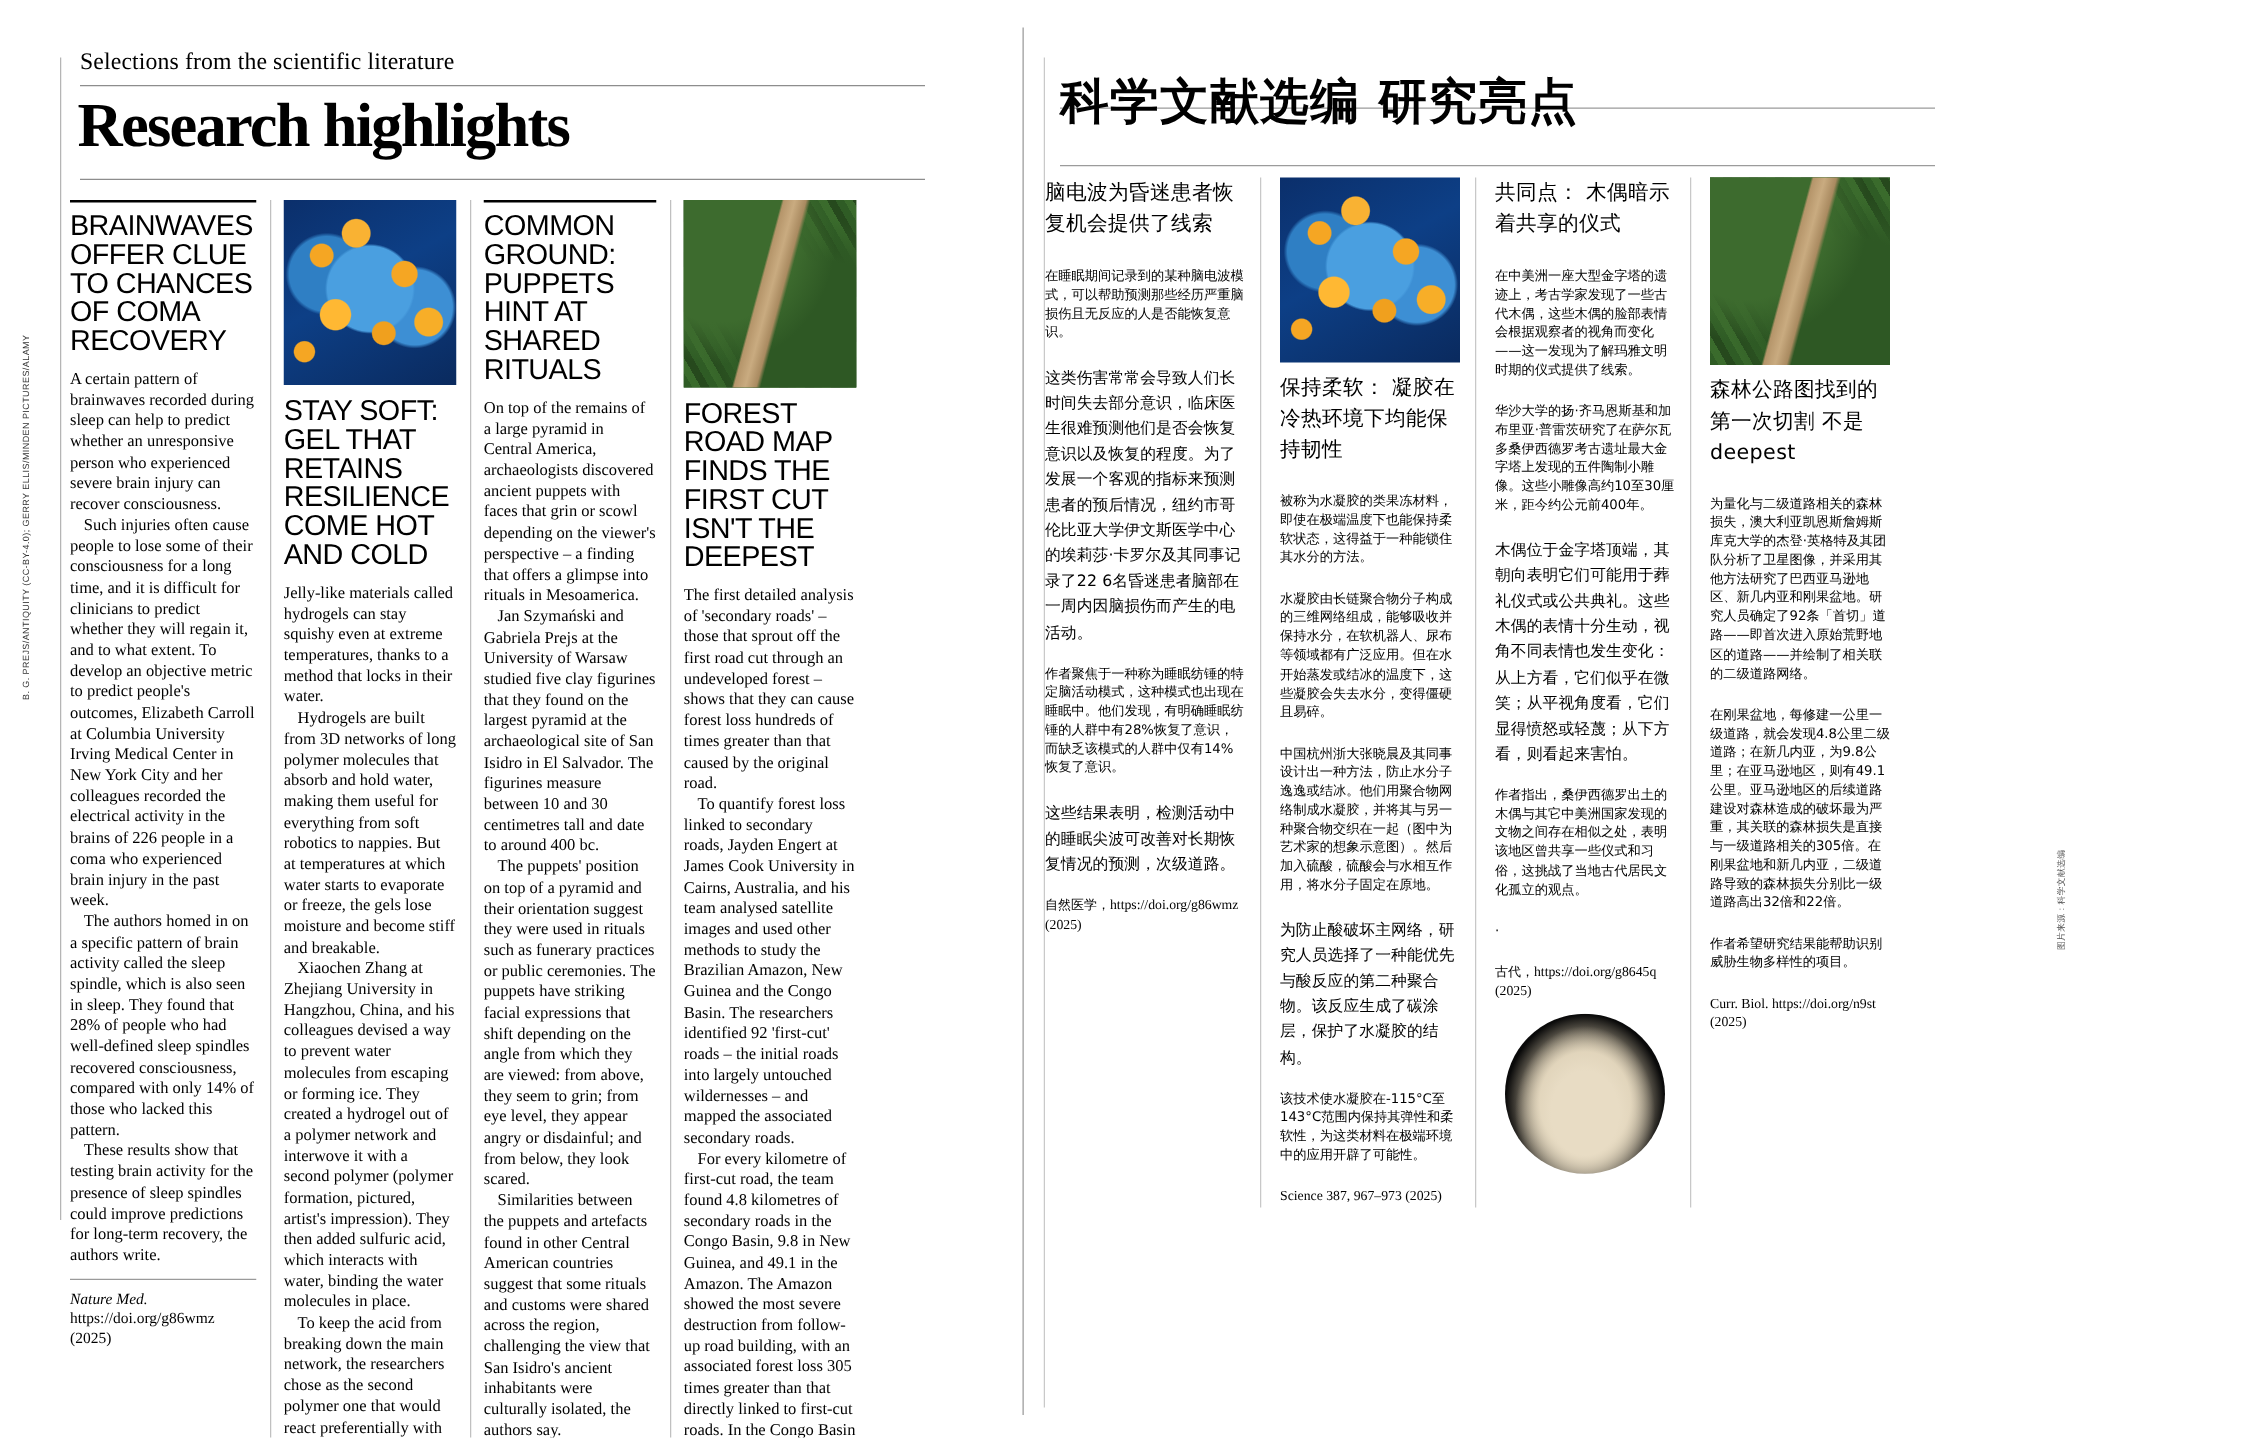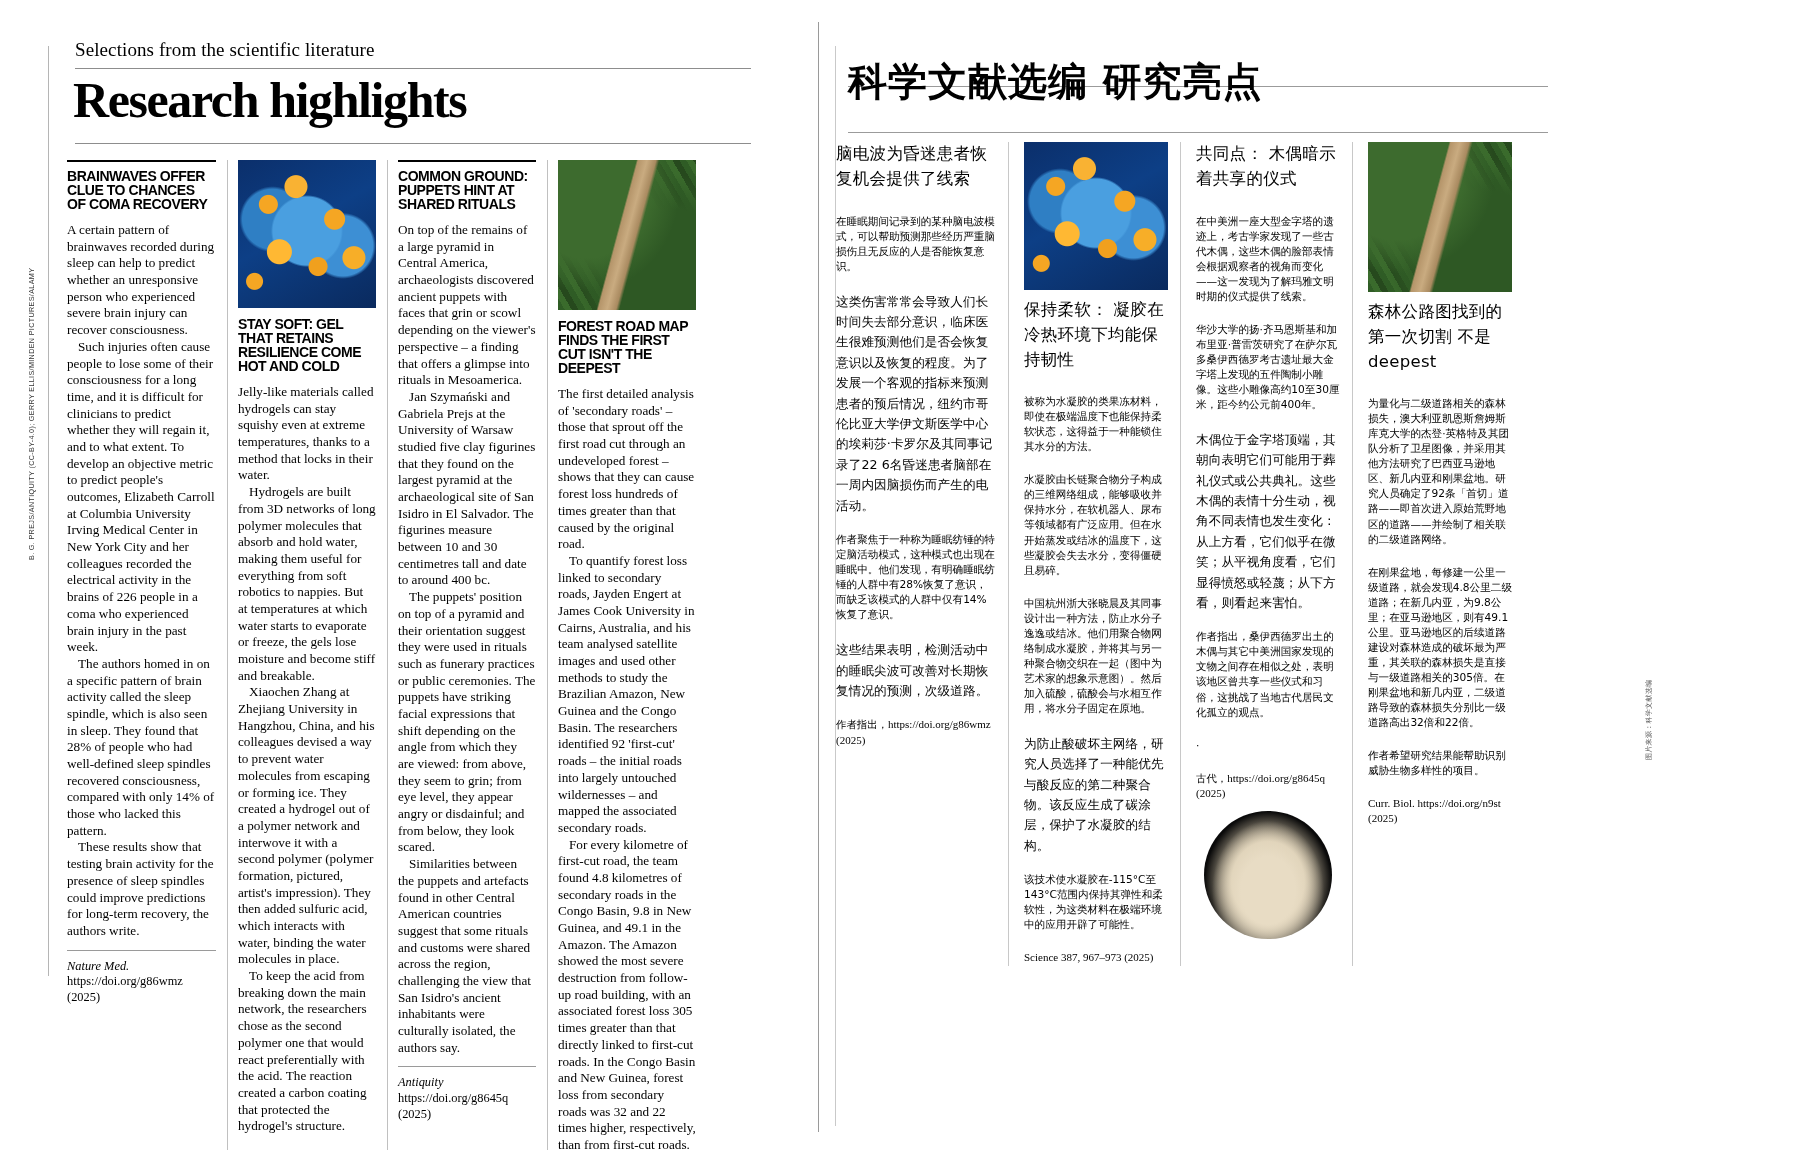--- a/index.html
+++ b/index.html
@@ -5,21 +5,21 @@
   html,body{margin:0;padding:0;}
   body{
     width:1800px;height:1150px;background:#ffffff;
     font-family:"Liberation Serif",serif;color:#000;
     overflow:hidden;
   }
   .page{position:relative;width:1800px;height:1150px;box-sizing:border-box;}
 
   
   .half{position:absolute;top:0;height:1150px;box-sizing:border-box;}
-  .half-en{left:11px;width:820px;padding:40px 28px 16px 56px;}
+  .half-en{left:0;width:820px;padding:40px 28px 16px 56px;}
   .half-zh{left:820px;width:980px;padding:40px 40px 16px 16px;}
 
   .vdivider{position:absolute;left:818px;top:22px;width:1px;height:1110px;background:#9a9a9a;}
   .left-rule{position:absolute;left:48px;top:46px;width:1px;height:930px;background:#b5b5b5;}
   .zh-left-rule{position:absolute;left:835px;top:46px;width:1px;height:1080px;background:#c9c9c9;}
 
   
   .kicker{font-size:19px;letter-spacing:.1px;line-height:1;margin:0 0 9px 8px;font-family:"Liberation Serif",serif;}
   .kicker-rule{height:1px;background:#8d8d8d;margin:0 0 6px 8px;width:676px;}
   .masthead{font-family:"Liberation Serif",serif;font-weight:bold;font-size:50px;letter-spacing:-1.4px;line-height:1;margin:0 0 0 6px;}
@@ -37,21 +37,21 @@
   .col + .col{padding-left:11px;}
   .col + .col:before{content:"";position:absolute;left:0;top:0;bottom:0;width:1px;background:#c0c0c0;}
 
   .zh-cols{display:flex;margin-top:6px;}
   .zh-col{width:172px;box-sizing:border-box;padding-right:12px;position:relative;}
   .zh-col + .zh-col{padding-left:16px;}
   .zh-col + .zh-col:before{content:"";position:absolute;left:0;top:0;bottom:0;width:1px;background:#c8c8c8;}
 
   
   .hl-rule{height:2px;background:#000;margin-bottom:7px;}
-  h2.hl{font-family:"Liberation Sans",sans-serif;font-weight:bold;font-size:14px;line-height:1.0;letter-spacing:-.45px;
+  h2.hl{font-family:"Liberation Sans",sans-serif;font-weight:normal;font-size:23px;line-height:1.0;letter-spacing:-.45px;
         margin:0 0 11px 0;text-transform:uppercase;}
   p.body{font-family:"Liberation Serif",serif;font-size:13.2px;line-height:1.265;margin:0;text-align:left;}
   p.body + p.body{text-indent:11px;}
   .cite{font-family:"Liberation Serif",serif;font-size:12.4px;line-height:1.26;margin:10px 0 0 0;border-top:1px solid #9a9a9a;padding-top:8px;}
   .cite i{font-style:italic;}
 
   
   h3.zh-hl{font-family:"DejaVu Sans",sans-serif;font-weight:400;font-size:16.5px;line-height:1.5;margin:0 0 22px 0;letter-spacing:.3px;}
   p.zh-body{font-family:"DejaVu Sans",sans-serif;font-size:12.6px;line-height:1.62;margin:0 0 16px 0;letter-spacing:.1px;}
   p.zh-small{font-family:"DejaVu Sans",sans-serif;font-size:10.6px;line-height:1.42;margin:0 0 18px 0;}
@@ -173,21 +173,21 @@
 
     <div class="zh-cols">
 
       <div class="zh-col">
         <h3 class="zh-hl">脑电波为昏迷患者恢复机会提供了线索</h3>
         <p class="zh-small">在睡眠期间记录到的某种脑电波模式，可以帮助预测那些经历严重脑损伤且无反应的人是否能恢复意识。</p>
         <p class="zh-body">这类伤害常常会导致人们长时间失去部分意识，临床医生很难预测他们是否会恢复意识以及恢复的程度。为了发展一个客观的指标来预测患者的预后情况，纽约市哥伦比亚大学伊文斯医学中心的埃莉莎·卡罗尔及其同事记录了22 6名昏迷患者脑部在一周内因脑损伤而产生的电活动。</p>
         <p class="zh-small">作者聚焦于一种称为睡眠纺锤的特定脑活动模式，这种模式也出现在睡眠中。他们发现，有明确睡眠纺锤的人群中有28%恢复了意识，而缺乏该模式的人群中仅有14%恢复了意识。</p>
         <p class="zh-body">这些结果表明，检测活动中的睡眠尖波可改善对长期恢复情况的预测，次级道路。</p>
         <div class="zh-cite">
-          <span>作者指出，</span><span class="en">https://doi.org/g86wmz  (2025)</span>
+          <span>自然医学，</span><span class="en">https://doi.org/g86wmz  (2025)</span>
         </div>
       </div>
 
       <div class="zh-col">
         <div class="img img-hydrogel"></div>
         <h3 class="zh-hl" style="margin-top:8px">保持柔软： 凝胶在冷热环境下均能保持韧性</h3>
         <p class="zh-small">被称为水凝胶的类果冻材料，即使在极端温度下也能保持柔软状态，这得益于一种能锁住其水分的方法。</p>
         <p class="zh-small">水凝胶由长链聚合物分子构成的三维网络组成，能够吸收并保持水分，在软机器人、尿布等领域都有广泛应用。但在水开始蒸发或结冰的温度下，这些凝胶会失去水分，变得僵硬且易碎。</p>
         <p class="zh-small">中国杭州浙大张晓晨及其同事设计出一种方法，防止水分子逸逸或结冰。他们用聚合物网络制成水凝胶，并将其与另一种聚合物交织在一起（图中为艺术家的想象示意图）。然后加入硫酸，硫酸会与水相互作用，将水分子固定在原地。</p>
         <p class="zh-body">为防止酸破坏主网络，研究人员选择了一种能优先与酸反应的第二种聚合物。该反应生成了碳涂层，保护了水凝胶的结构。</p>

